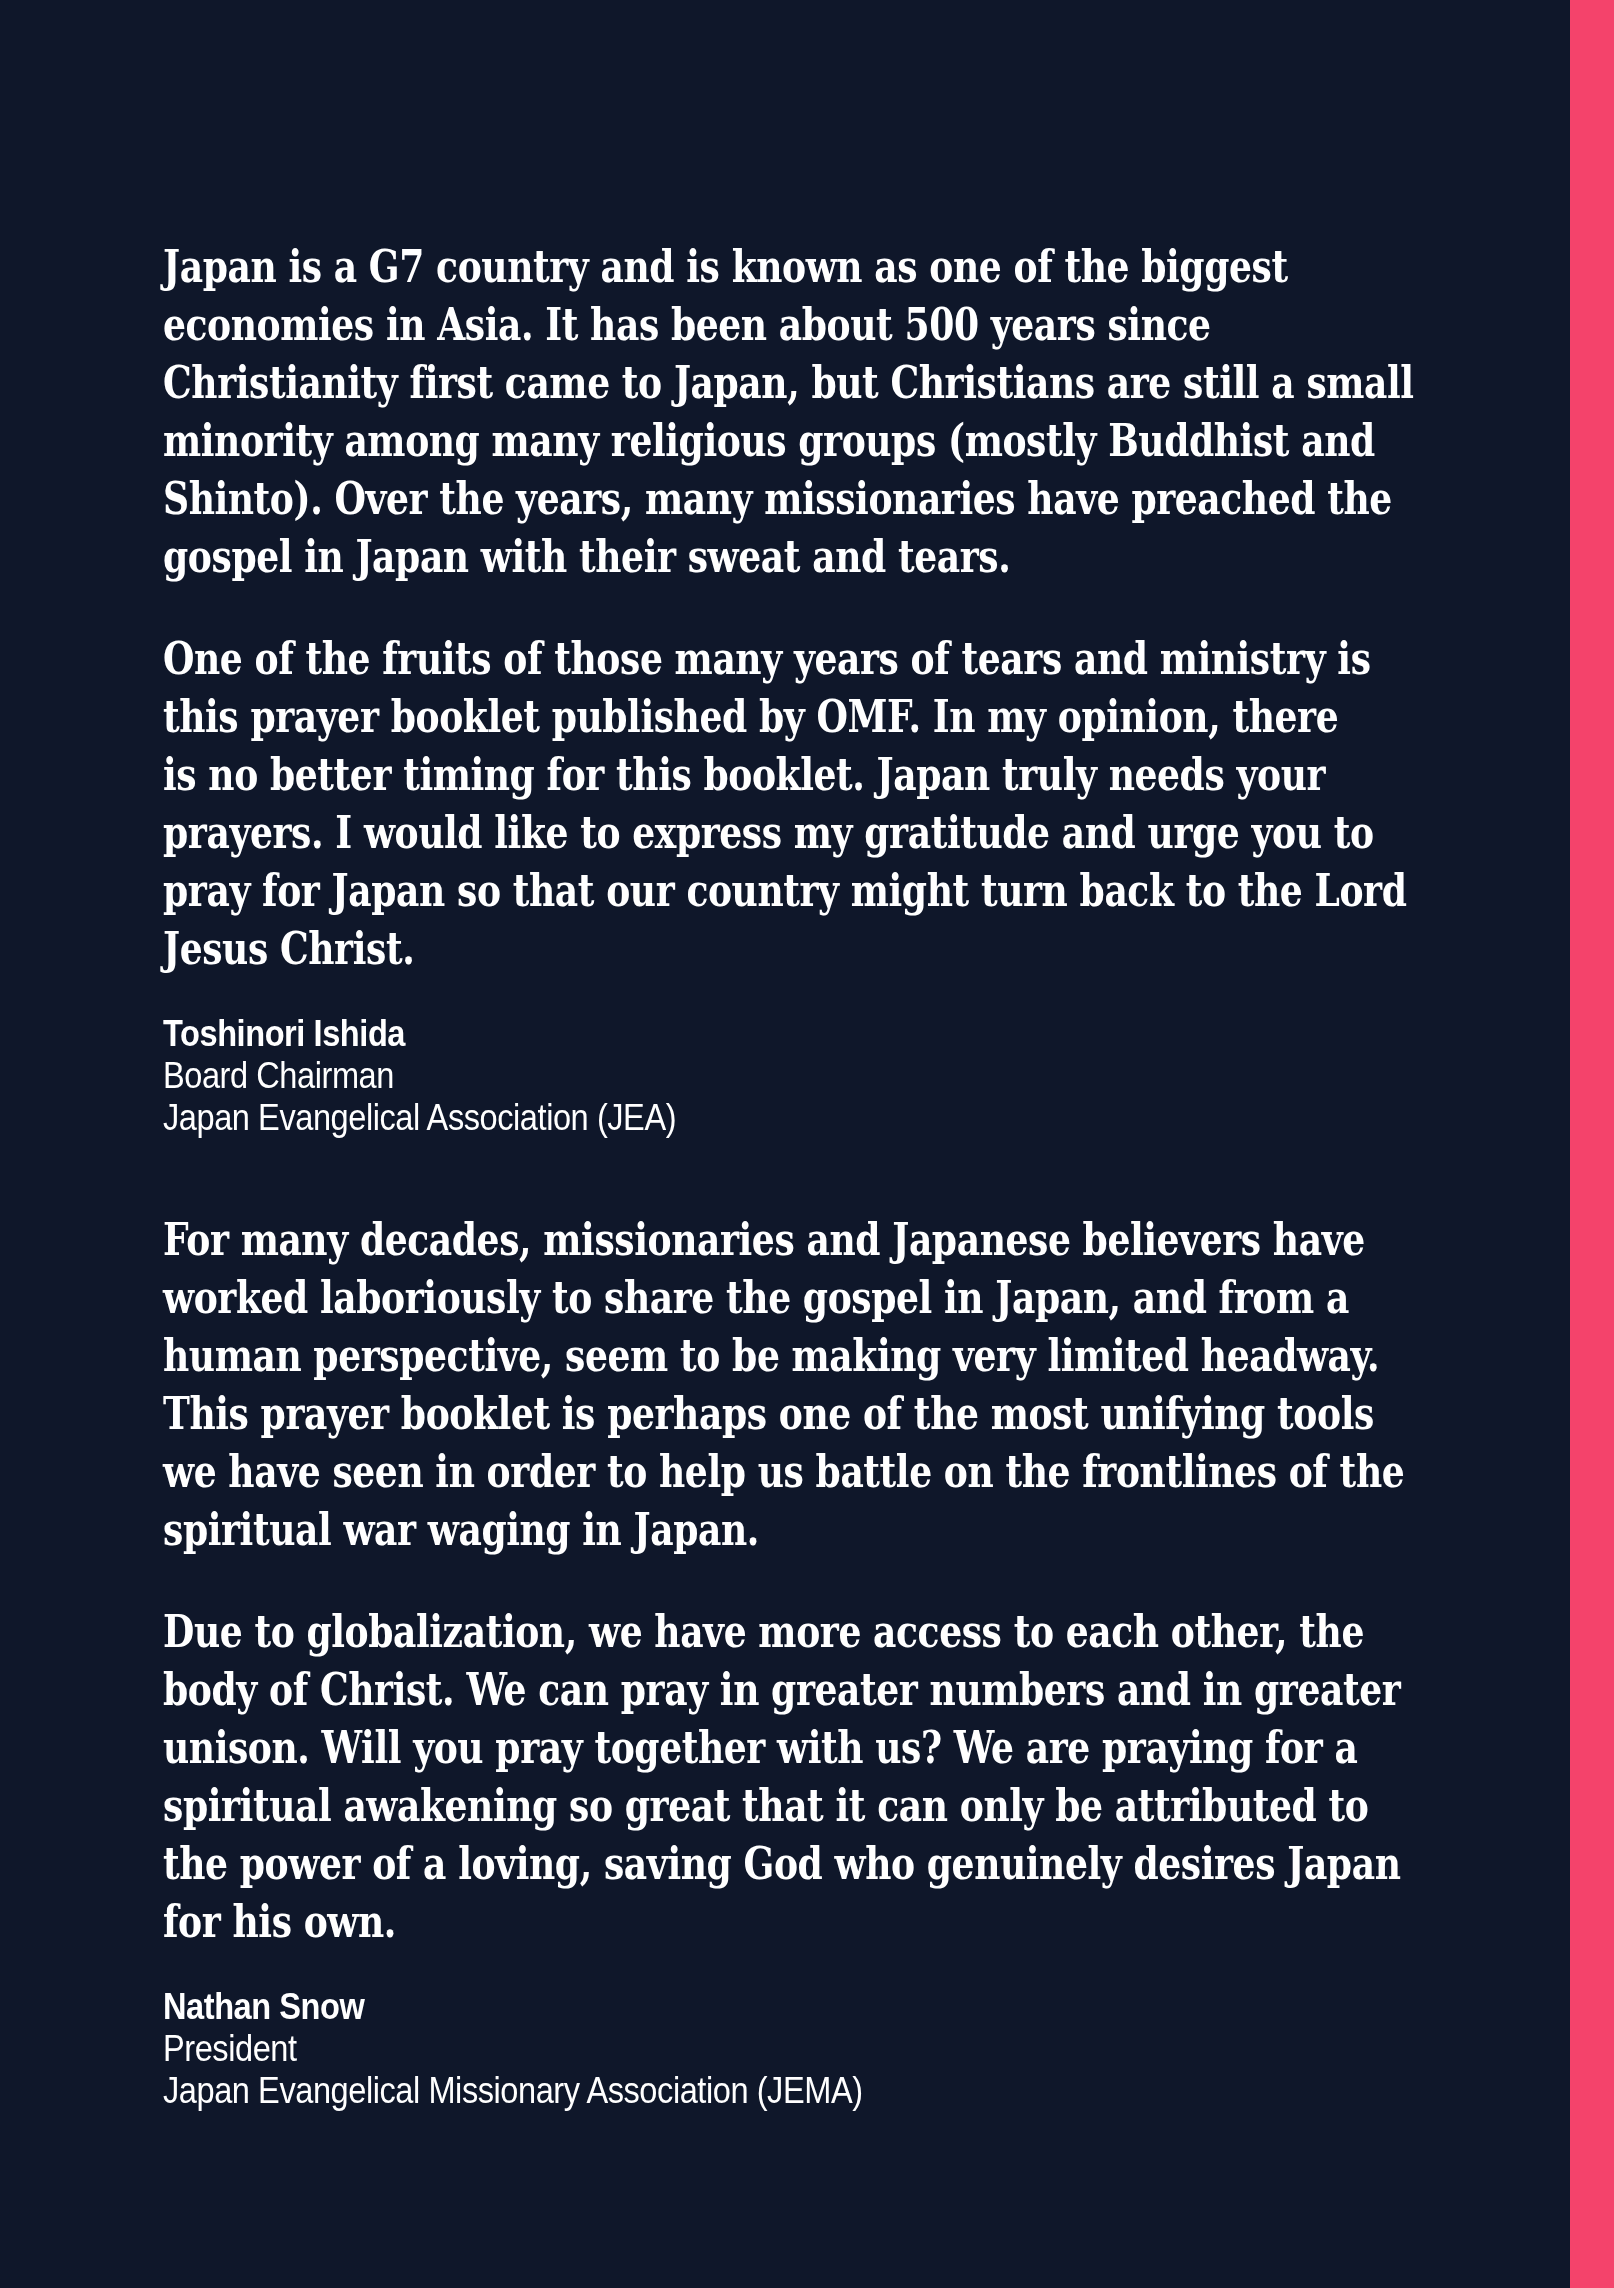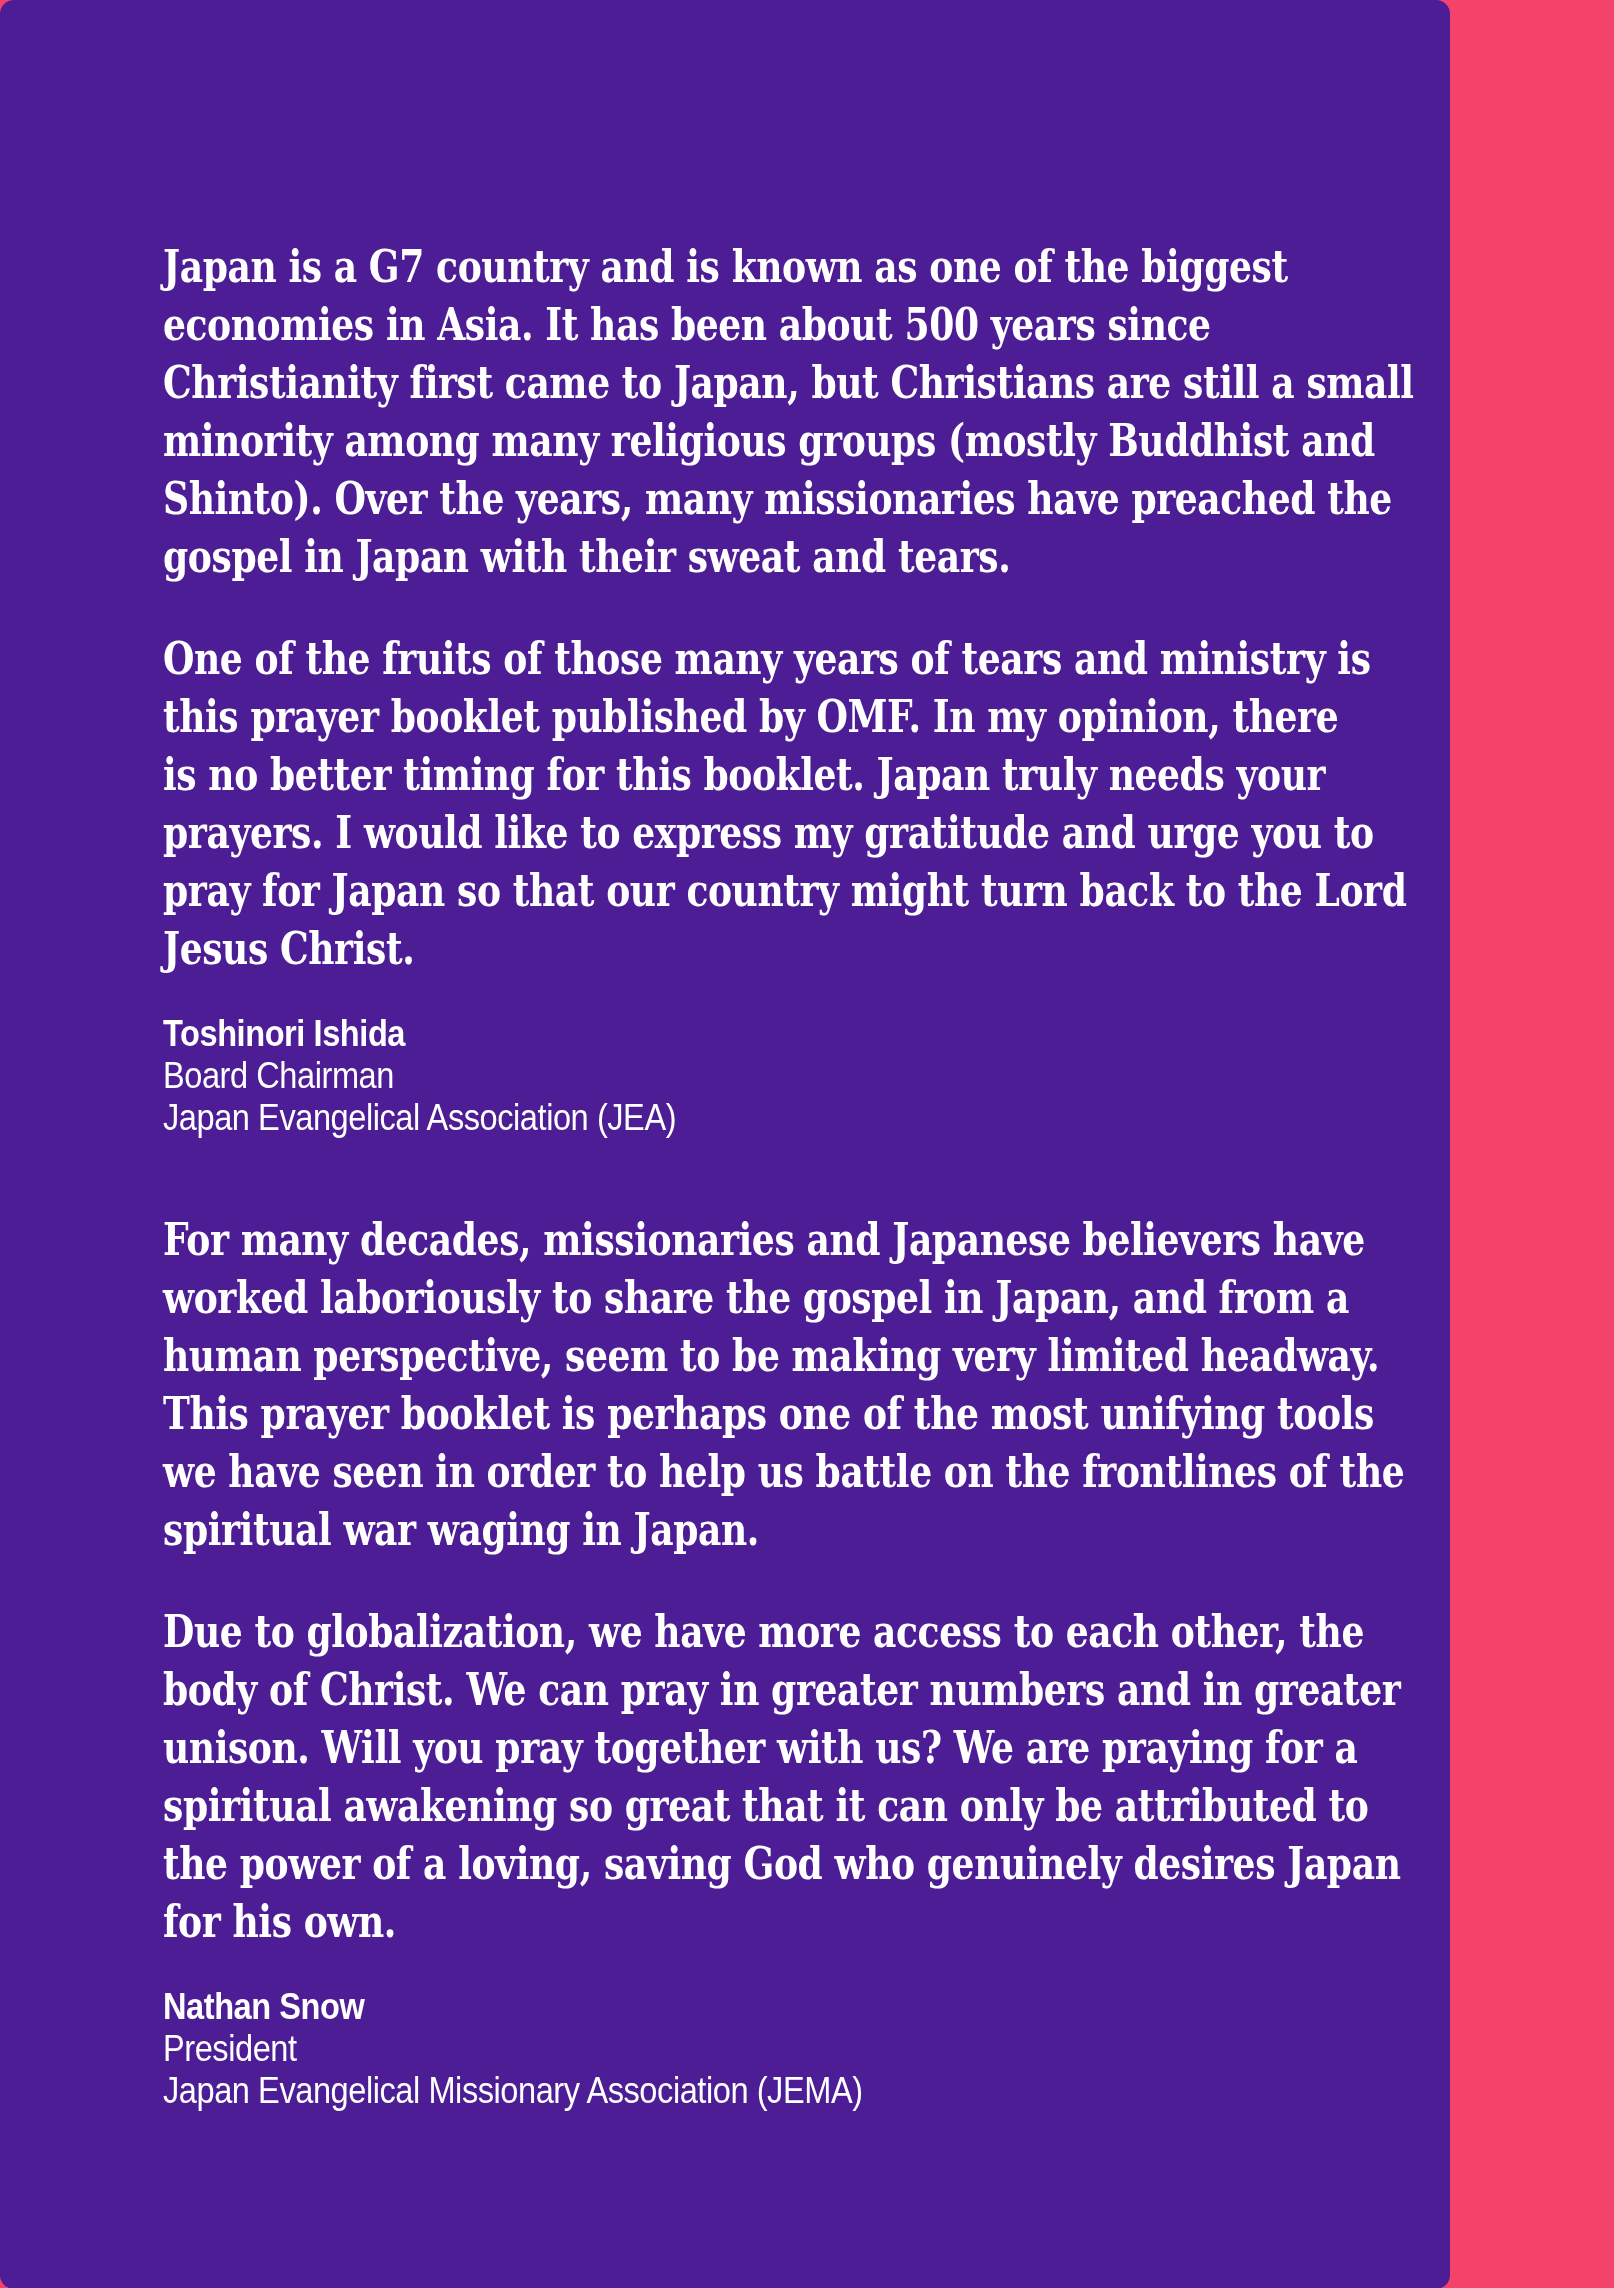--- a/index.html
+++ b/index.html
@@ -2,25 +2,24 @@
 <html style="font-size:14.8px"><head>
 <meta charset="utf-8">
 <style>
   html, body {
     margin: 0;
     padding: 0;
     background: #F4436B;
   }
   .page {
     position: relative;
-    width: 1450px;
+    width: 1570px;
     height: 2289px;
-    background: #4c1d95;
+    background: #0f172a;
     overflow: hidden;
-    border-radius: 14px;
   }
   .content {
     position: absolute;
     left: 163px;
     top: 238px;
     width: 1451px;
   }
   .body-para {
     margin: 0 0 44px 0;
     width: 1661px;

